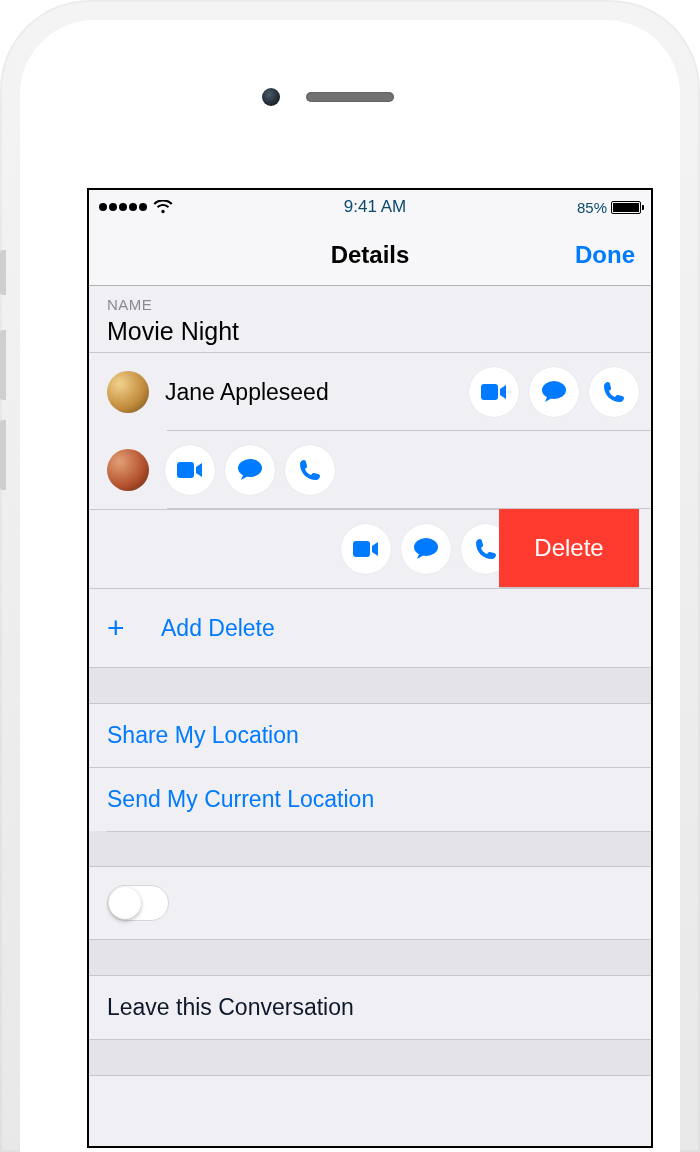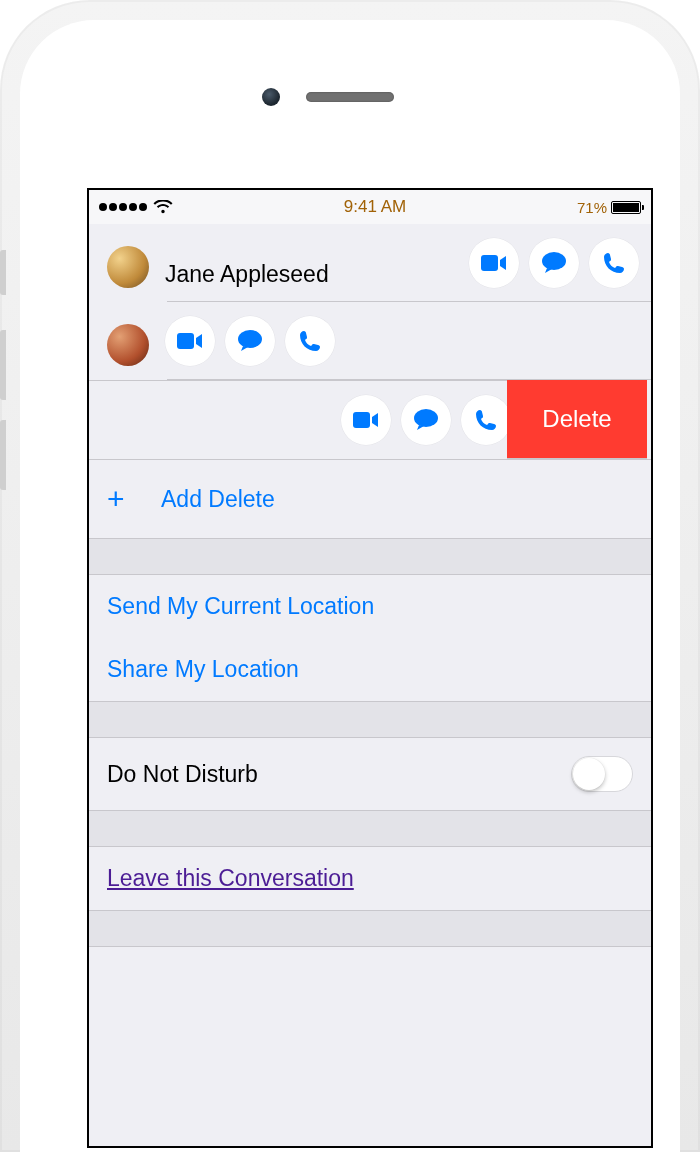--- a/index.html
+++ b/index.html
@@ -72,21 +72,21 @@
 
     
     .status-bar {
       height: 34px;
       background: #f7f7f9;
       display: flex;
       align-items: center;
       justify-content: space-between;
       padding: 0 10px;
       font-size: 17px;
-      color: #a16207;
+      color: #0c4a6e;
     }
     .status-left { display: flex; align-items: center; gap: 6px; }
     .status-dots { display: flex; gap: 2px; }
     .status-dots span {
       display: inline-block;
       width: 8px; height: 8px;
       border-radius: 50%;
       background: #000;
     }
     .wifi-icon { display: inline-flex; }
@@ -158,21 +158,21 @@
     .contacts-section { background: #efeff4; }
     .contact-row {
       display: flex;
       align-items: center;
       background: #efeff4;
       border-bottom: 1px solid #c8c7cc;
       padding: 14px 12px 14px 18px;
       position: relative;
     }
     .contact-row.first { border-top: none; }
-    .contacts-section .contact-row { border-bottom: none; align-items: flex-end; }
+    .contacts-section .contact-row { border-bottom: none; }
     .contacts-section .contact-row::after {
       content: "";
       position: absolute;
       left: 78px;
       right: 0;
       bottom: 0;
       height: 1px;
       background: #c8c7cc;
     }
     .contacts-section .contact-row.swiped::after {
@@ -217,21 +217,21 @@
       background: #efeff4;
       overflow: hidden;
     }
     .contact-row.swiped {
       transform: translateX(-140px);
       padding-right: 0;
       border-top: 1px solid #c8c7cc;
     }
     .delete-btn {
       position: absolute;
-      right: 4px; top: 0; bottom: 0;
+      right: 12px; top: 0; bottom: 0;
       width: 140px;
       background: #ff3b30;
       color: #fff;
       display: flex;
       align-items: center;
       justify-content: center;
       font-size: 24px;
       cursor: pointer;
       border-bottom: 1px solid #c8c7cc;
     }
@@ -276,21 +276,21 @@
       position: relative;
     }
     .option-row.inset::after {
       content: "";
       position: absolute;
       left: 18px; right: 0; bottom: -1px; height: 1px;
       background: #c8c7cc;
     }
     .option-row.inset { border-bottom: none; }
     .option-row.black { color: #000; display: flex; align-items: center; justify-content: space-between; }
-    .option-row.red { color: #4c1d95; text-decoration: underline; }
+    .option-row.red { color: #0f172a; }
 
     
     .toggle {
       width: 62px;
       height: 36px;
       background: #fff;
       border: 1.5px solid #d7d7db;
       border-radius: 18px;
       position: relative;
       cursor: pointer;
@@ -327,28 +327,36 @@
               <span></span>
           </span>
           <span class="wifi-icon">
             <svg width="20" height="14" viewBox="0 0 20 14">
                 <path d="M10 13.2c.9 0 1.7-.8 1.7-1.7S10.9 9.8 10 9.8s-1.7.8-1.7 1.7.8 1.7 1.7 1.7zM5.3 8c2.6-2.6 6.8-2.6 9.4 0l1.5-1.5c-3.4-3.4-9-3.4-12.4 0L5.3 8zM2 4.7C6.4.3 13.6.3 18 4.7l1.5-1.5C14.3-2 5.7-2 .5 3.2L2 4.7z" fill="#000"></path>
               </svg>
           </span>
         </div>
         <div>9:41 AM</div>
         <div class="status-right">
-          <span>71%</span>
+          <span>85%</span>
           <span class="battery">
               <span class="fill"></span>
             </span>
         </div>
       </div>
 
-
+      <div class="nav-bar">
+        <div class="nav-title">Details</div>
+        <div class="nav-done">Done</div>
+      </div>
+
+      <div class="name-section">
+        <div class="name-label">NAME</div>
+        <div class="name-value">Movie Night</div>
+      </div>
 
       <div class="contacts-section">
 
         <div class="contact-row first">
           <div class="avatar a1"></div>
           <div class="contact-name">Jane Appleseed</div>
           <div class="action-stack">
             <div class="circle-btn">
               <svg width="26" height="18" viewBox="0 0 26 18">
                   <rect x="0" y="1" width="17" height="16" rx="3" fill="#007aff"></rect>
@@ -420,27 +428,26 @@
         </div>
 
         <div class="add-row">
           <span class="plus-icon">+</span>
           <span>Add Delete</span>
         </div>
       </div>
 
       <div class="group-sep"></div>
 
+      <div class="option-row">Share My Location</div>
       <div class="option-row inset">Send My Current Location</div>
-      <div class="option-row">Share My Location</div>
 
       <div class="group-sep"></div>
 
       <div class="option-row black">
-        <span>Do Not Disturb</span>
         <div class="toggle">
           <div class="knob"></div>
         </div>
       </div>
 
       <div class="group-sep"></div>
 
       <div class="option-row red">Leave this Conversation</div>
 
       <div class="group-sep"></div>

